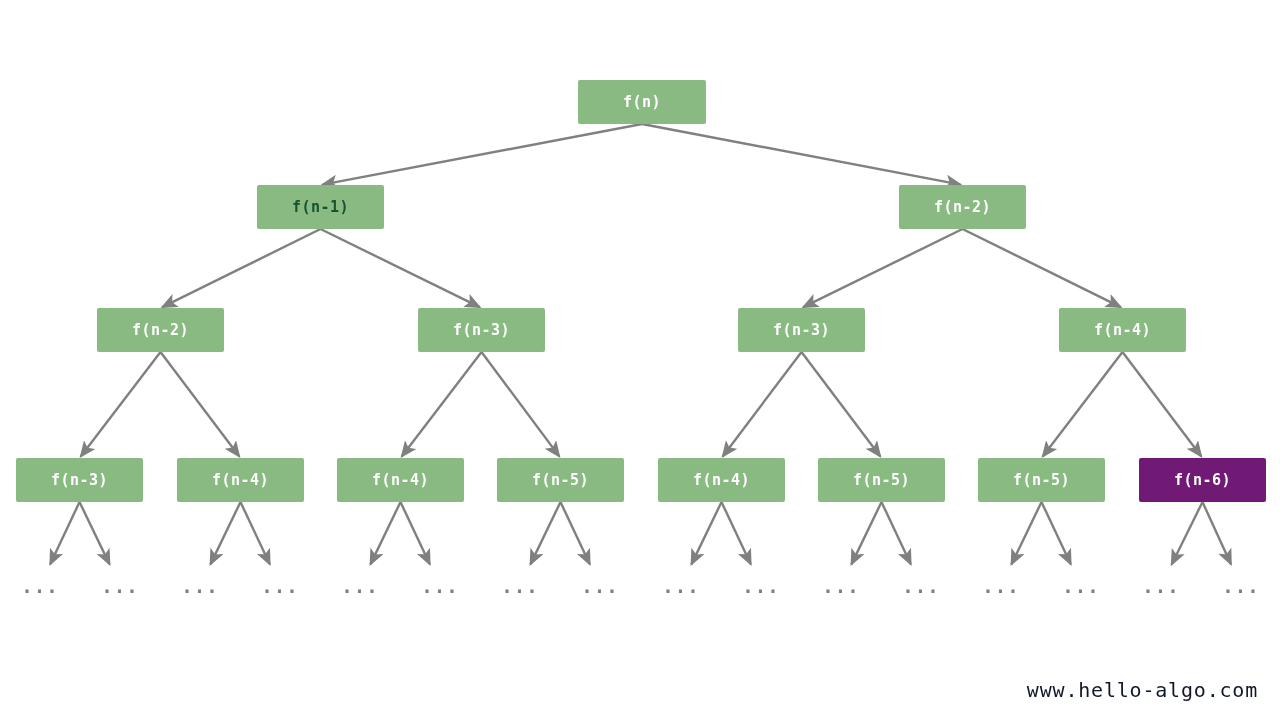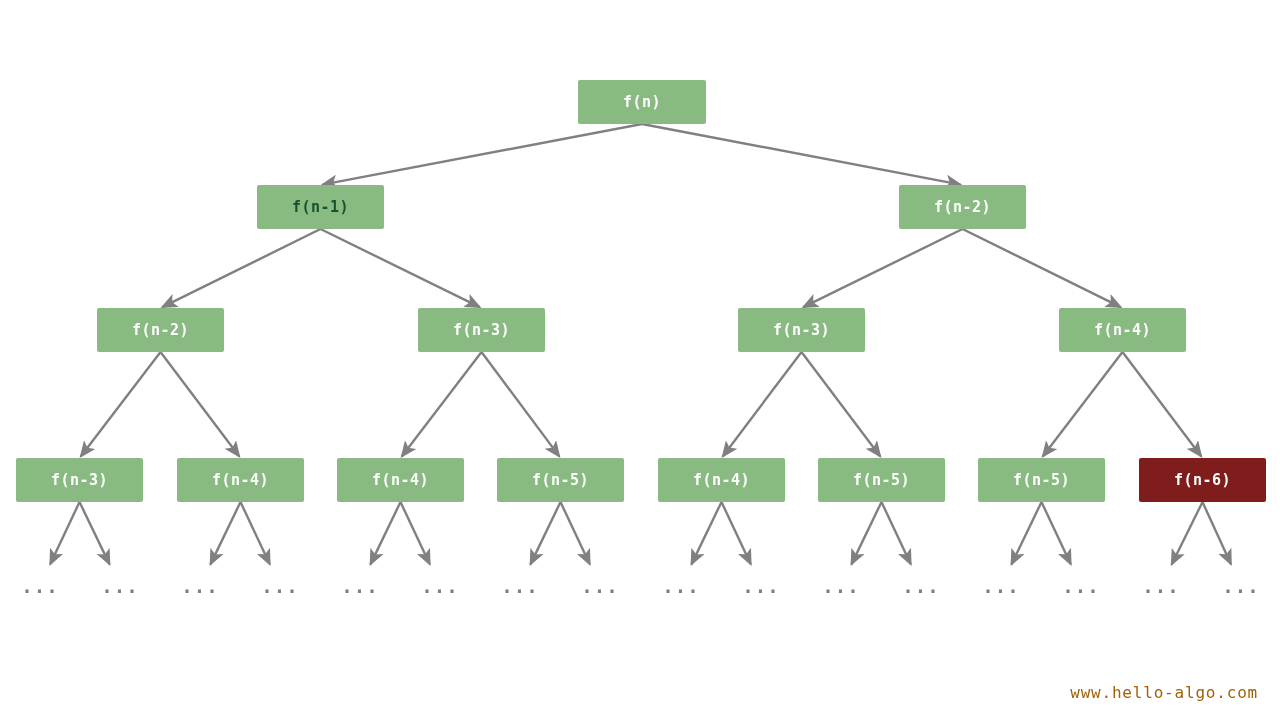--- a/index.html
+++ b/index.html
@@ -52,23 +52,23 @@
     font-weight: bold;
     letter-spacing: 1px;
     transform: translate(-50%, -50%);
     z-index: 2;
     line-height: 1;
   }
   #watermark {
     position: absolute;
     right: 22px;
     bottom: 18px;
-    color: #a16207;
+    color: #0f172a;
     font-family: "DejaVu Sans Mono", "Liberation Mono", monospace;
-    font-size: 16px;
+    font-size: 20px;
     letter-spacing: 0.8px;
     z-index: 3;
   }
 </style>
 </head>
 <body>
 
 <div id="canvas">
 
   <svg id="edges" viewBox="0 0 1280 720" xmlns="http://www.w3.org/2000/svg">
@@ -149,21 +149,21 @@
       </div>
       <div class="node" style="left: 658px; top: 458px; width: 127px; height: 44px; background: rgb(137, 186, 130); color: rgb(255, 255, 255);">
         <span>f(n-4)</span>
       </div>
       <div class="node" style="left: 818px; top: 458px; width: 127px; height: 44px; background: rgb(137, 186, 130); color: rgb(255, 255, 255);">
         <span>f(n-5)</span>
       </div>
       <div class="node" style="left: 978px; top: 458px; width: 127px; height: 44px; background: rgb(137, 186, 130); color: rgb(255, 255, 255);">
         <span>f(n-5)</span>
       </div>
-      <div class="node" style="left: 1139px; top: 458px; width: 127px; height: 44px; background: #7f1d1d; color: rgb(255, 255, 255);">
+      <div class="node" style="left: 1139px; top: 458px; width: 127px; height: 44px; background: #701a75; color: rgb(255, 255, 255);">
         <span>f(n-6)</span>
       </div>
     </div>
   <div id="ellipsis-layer">
       <div class="ellipsis" style="left: 40px; top: 586px; color: rgb(128, 128, 128);">...</div>
       <div class="ellipsis" style="left: 120px; top: 586px; color: rgb(128, 128, 128);">...</div>
       <div class="ellipsis" style="left: 200px; top: 586px; color: rgb(128, 128, 128);">...</div>
       <div class="ellipsis" style="left: 280px; top: 586px; color: rgb(128, 128, 128);">...</div>
       <div class="ellipsis" style="left: 360px; top: 586px; color: rgb(128, 128, 128);">...</div>
       <div class="ellipsis" style="left: 440px; top: 586px; color: rgb(128, 128, 128);">...</div>

